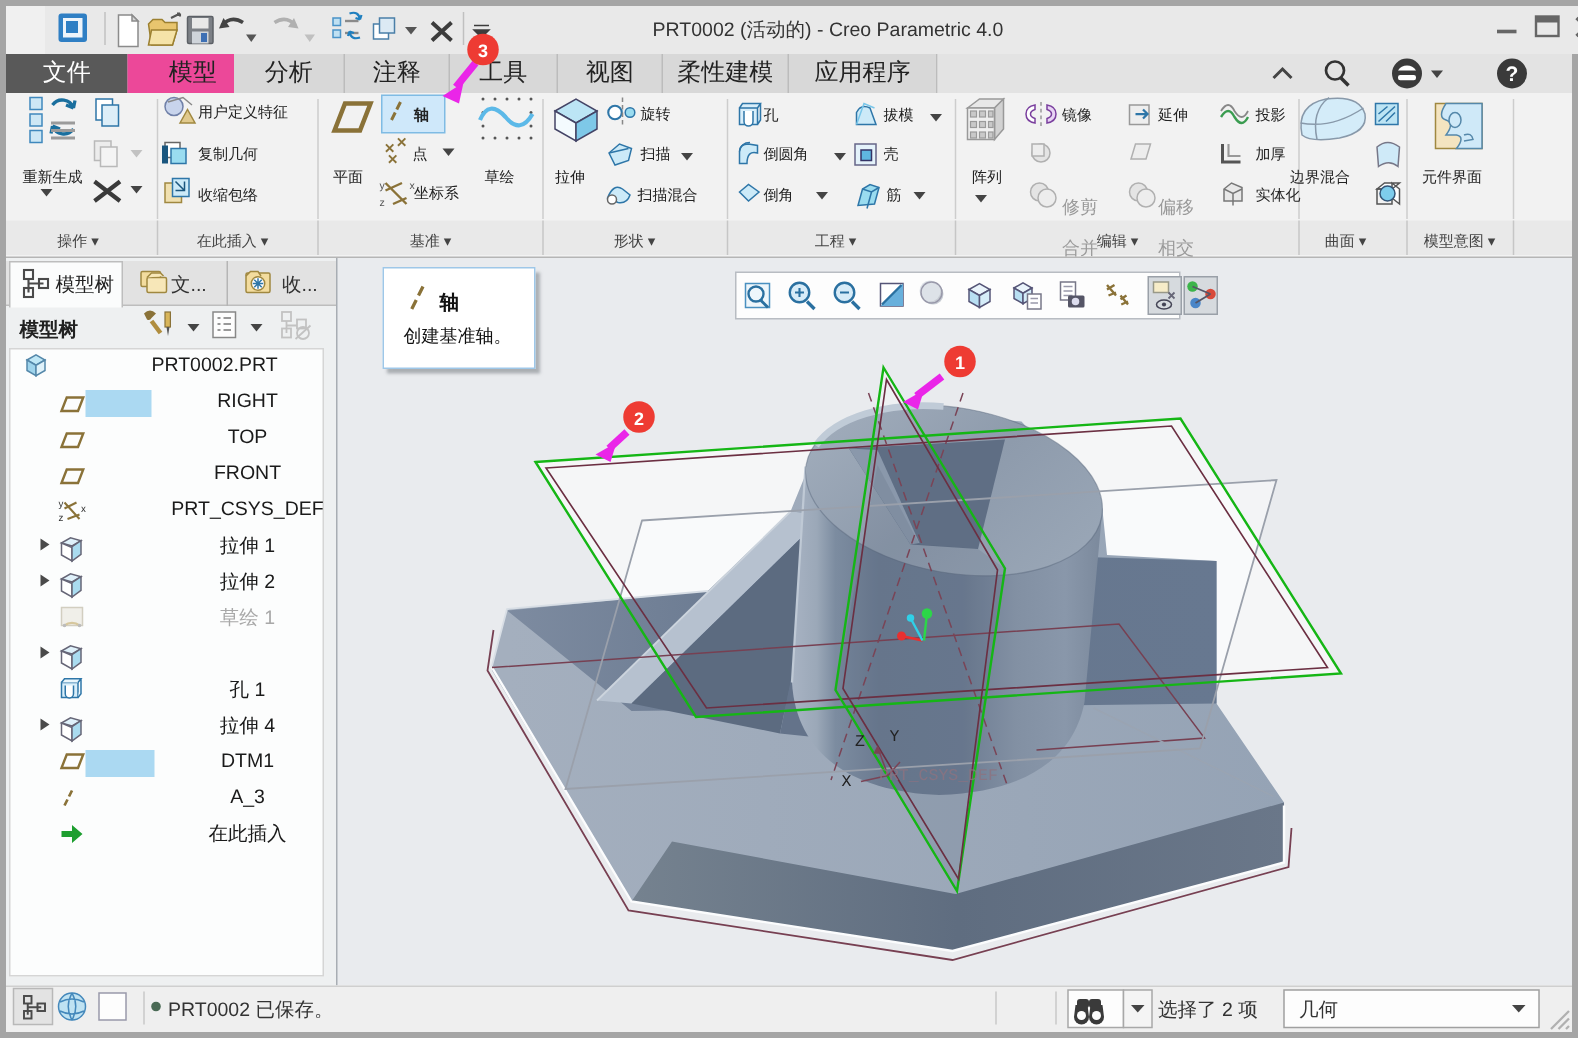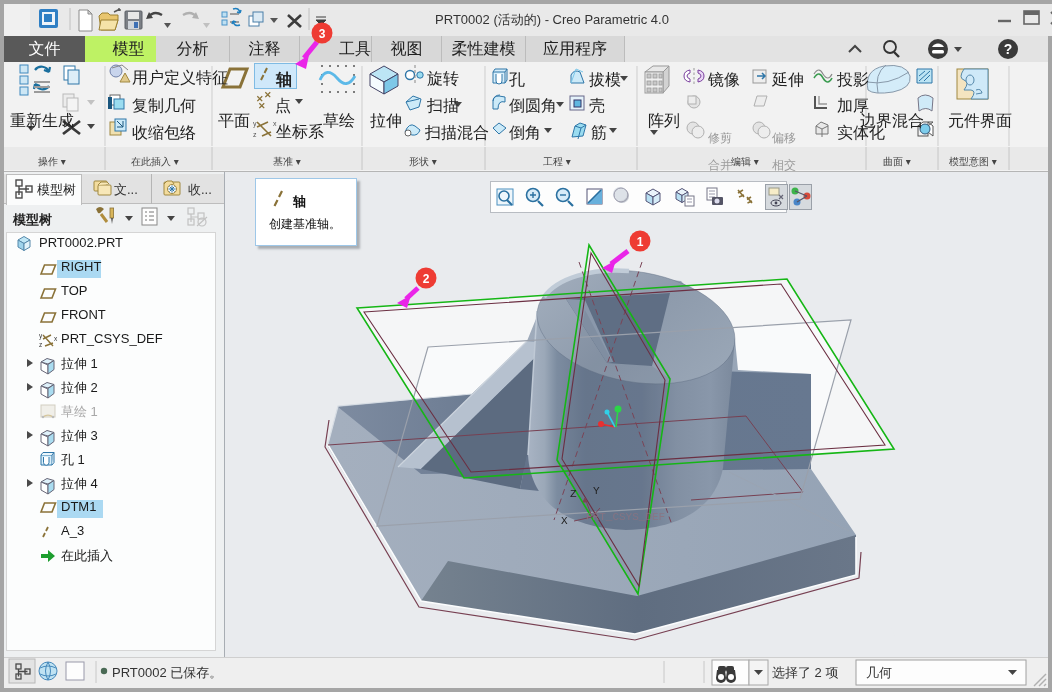--- a/index.html
+++ b/index.html
@@ -8,26 +8,26 @@
 #win { position:absolute; left:4px; top:4px; width:1044px; height:684px; background:#f0f0f0; }
 
 #titlebar { position:absolute; left:0; top:0; width:100%; height:32px; background:#e9e9e9;margin-left:26px; }
 .tbtxt { position:absolute; top:7px; left:0; width:100%; text-align:center; font-size:13px; color:#333; }
 
 #tabrow { position:absolute; left:0; top:32px; width:100%; height:26px; background:#d2d2d2; }
 .tab { position:absolute; top:0; height:26px; text-align:center; font-size:16px; color:#222; line-height:26px; background:#d8d8d8; border-right:1px solid #bcbcbc; }
 
 #ribbon { position:absolute; left:0; top:58px; width:100%; height:110px; background:#f2f2f2; border-bottom:1px solid #b5b5b5; }
 .grplabel { position:absolute; top:90px; height:20px; font-size:10px; color:#444; text-align:center; line-height:19px; }
-.btxt { position:absolute; font-size:16px; color:#222; white-space:nowrap; }
+.btxt { position:absolute; font-size:10px; color:#222; white-space:nowrap; }
 .gtxt { position:absolute; font-size:12px; color:#9a9a9a; white-space:nowrap;margin-top:34px; }
 
 #main { position:absolute; left:0; top:168px; width:100%; height:485px; }
 #leftpanel { position:absolute; left:0; top:0; width:220px; height:485px; background:#eef0f1; }
-#tree { position:absolute; left:2px; top:60px; width:210px; height:419px; background:#fcfdfd; border:1px solid #d5d5d5; }
+#tree { position:absolute; left:2px; top:60px; width:210px; height:419px; background:#fcfdfd; border:1px solid #d5d5d5;text-align:center; }
 .trow { position:absolute; left:0; width:100%; height:24px; font-size:13px; color:#1a1a1a; }
 #canvas { position:absolute; left:220px; top:0; width:824px; height:485px; background:#e9ebee; border-left:1px solid #a8adb3; }
 
 #statusbar { position:absolute; left:0; top:653px; width:100%; height:31px; background:#efefef; border-top:1px solid #cfcfcf; }
 </style>
 </head>
 <body>
 <div id="win">
   <div id="titlebar">
     <svg width="1044" height="32" style="position:absolute;left:0;top:0">
@@ -74,24 +74,24 @@
 
       <line x1="968" y1="17" x2="981" y2="17" stroke="#666" stroke-width="2.4"></line>
       <rect x="994" y="7" width="15" height="13" fill="none" stroke="#666" stroke-width="1.6"></rect>
       <rect x="994" y="7" width="15" height="4" fill="#666"></rect>
       <path d="M1021 8 l13 12 m0 -12 l-13 12" stroke="#666" stroke-width="2.2"></path>
     </svg>
     <div class="tbtxt">PRT0002 (活动的) - Creo Parametric 4.0</div>
   </div>
   <div id="tabrow">
     <div class="tab" style="left:0;width:81px;background:#595959;color:#fff;border-right:none">文件</div>
-    <div class="tab" style="left:81px;width:87px;background:#bef264;border-right:none;height:27px">模型</div>
+    <div class="tab" style="left:81px;width:87px;background:#ec4899;border-right:none;height:27px">模型</div>
     <div class="tab" style="left:152px;width:74px;">分析</div>
     <div class="tab" style="left:226px;width:70px;">注释</div>
-    <div class="tab" style="left:296px;width:72px;text-align:right;">工具</div>
+    <div class="tab" style="left:296px;width:72px;">工具</div>
     <div class="tab" style="left:368px;width:70px;">视图</div>
     <div class="tab" style="left:438px;width:84px;">柔性建模</div>
     <div class="tab" style="left:522px;width:99px;">应用程序</div>
     <div style="position:absolute;left:621px;top:0;width:423px;height:26px;background:#e3e3e3"></div>
     <svg width="200" height="26" style="position:absolute;left:844px;top:0">
       <path d="M1 16 l6 -6 l6 6" stroke="#444" fill="none" stroke-width="2"></path>
       <circle cx="42" cy="11" r="6" stroke="#333" fill="none" stroke-width="1.8"></circle>
       <line x1="46" y1="16" x2="51" y2="21" stroke="#333" stroke-width="2.4"></line>
       <circle cx="90" cy="13" r="10" fill="#3a3a3a"></circle>
       <path d="M84 11 a7 7 0 0 1 12 0 z" fill="#fff"></path>
@@ -437,21 +437,20 @@
           <path d="M34 321 h7 v-4 l7 6 l-7 6 v-4 h-7 z" fill="#1d9e2f"></path>
         </svg>
         <div class="trow" style="left:32px;top:2px">PRT0002.PRT</div>
         <div class="trow" style="left:54px;top:26px">RIGHT</div>
         <div class="trow" style="left:54px;top:74px">FRONT</div>
         <div class="trow" style="left:54px;top:50px">TOP</div>
         <div class="trow" style="left:54px;top:98px">PRT_CSYS_DEF</div>
         <div class="trow" style="left:54px;top:122px">拉伸 1</div>
         <div class="trow" style="left:54px;top:146px">拉伸 2</div>
         <div class="trow" style="left:54px;top:170px;color:#a8a8a8">草绘 1</div>
-        <div class="trow" style="left:54px;top:194px">拉伸 3</div>
         <div class="trow" style="left:54px;top:218px">孔 1</div>
         <div class="trow" style="left:54px;top:242px">拉伸 4</div>
         <div class="trow" style="left:54px;top:266px">DTM1</div>
         <div class="trow" style="left:54px;top:290px">A_3</div>
         <div class="trow" style="left:54px;top:314px">在此插入</div>
       </div>
     </div>
     <div id="canvas">
       <svg width="823" height="485" viewBox="225 172 823 485" style="position:absolute;left:1px;top:0">
         <defs>

